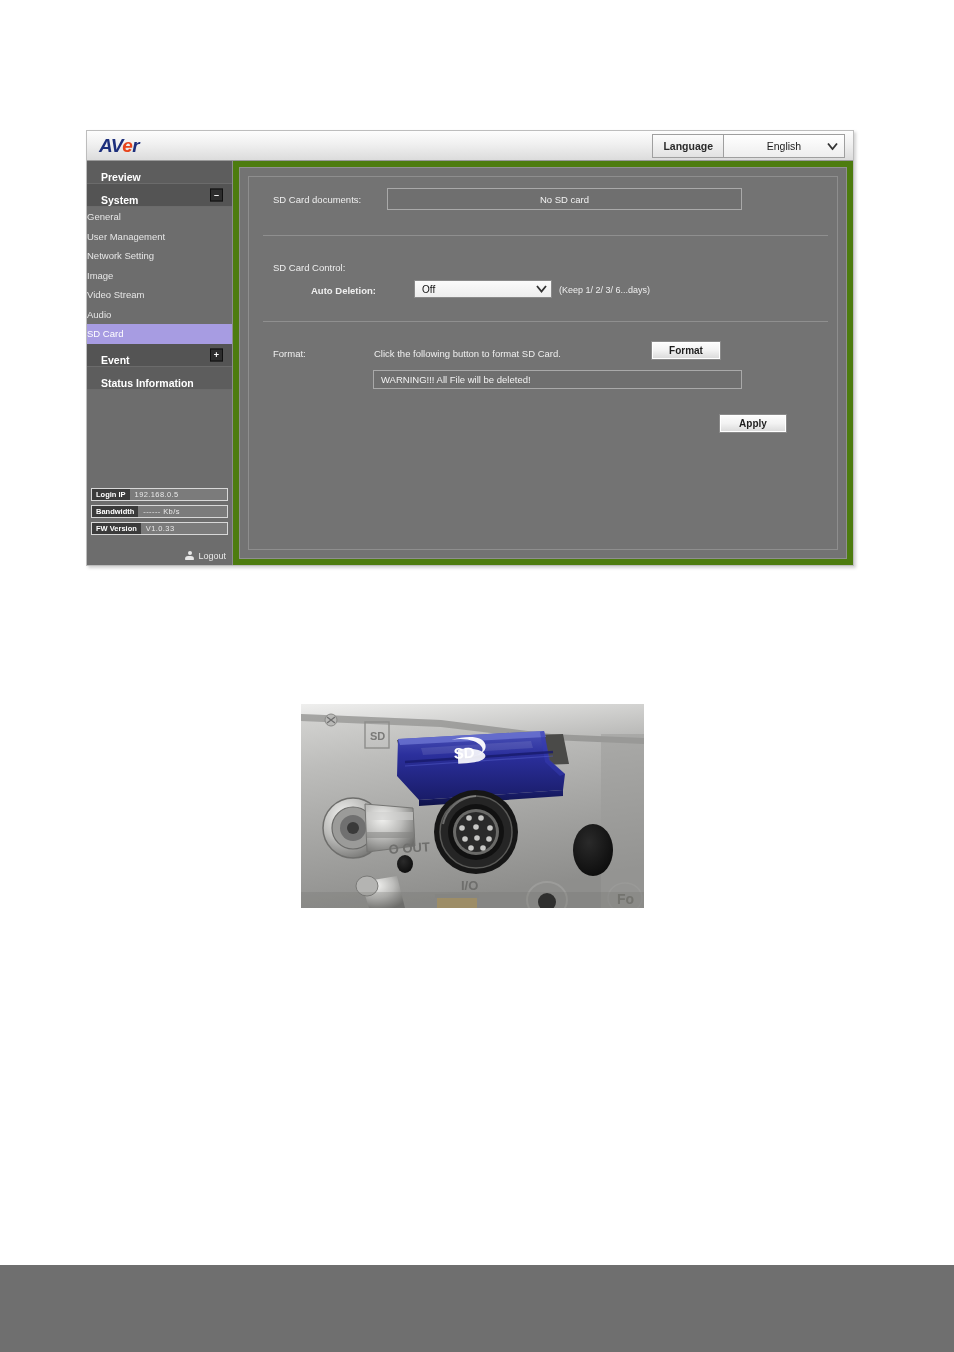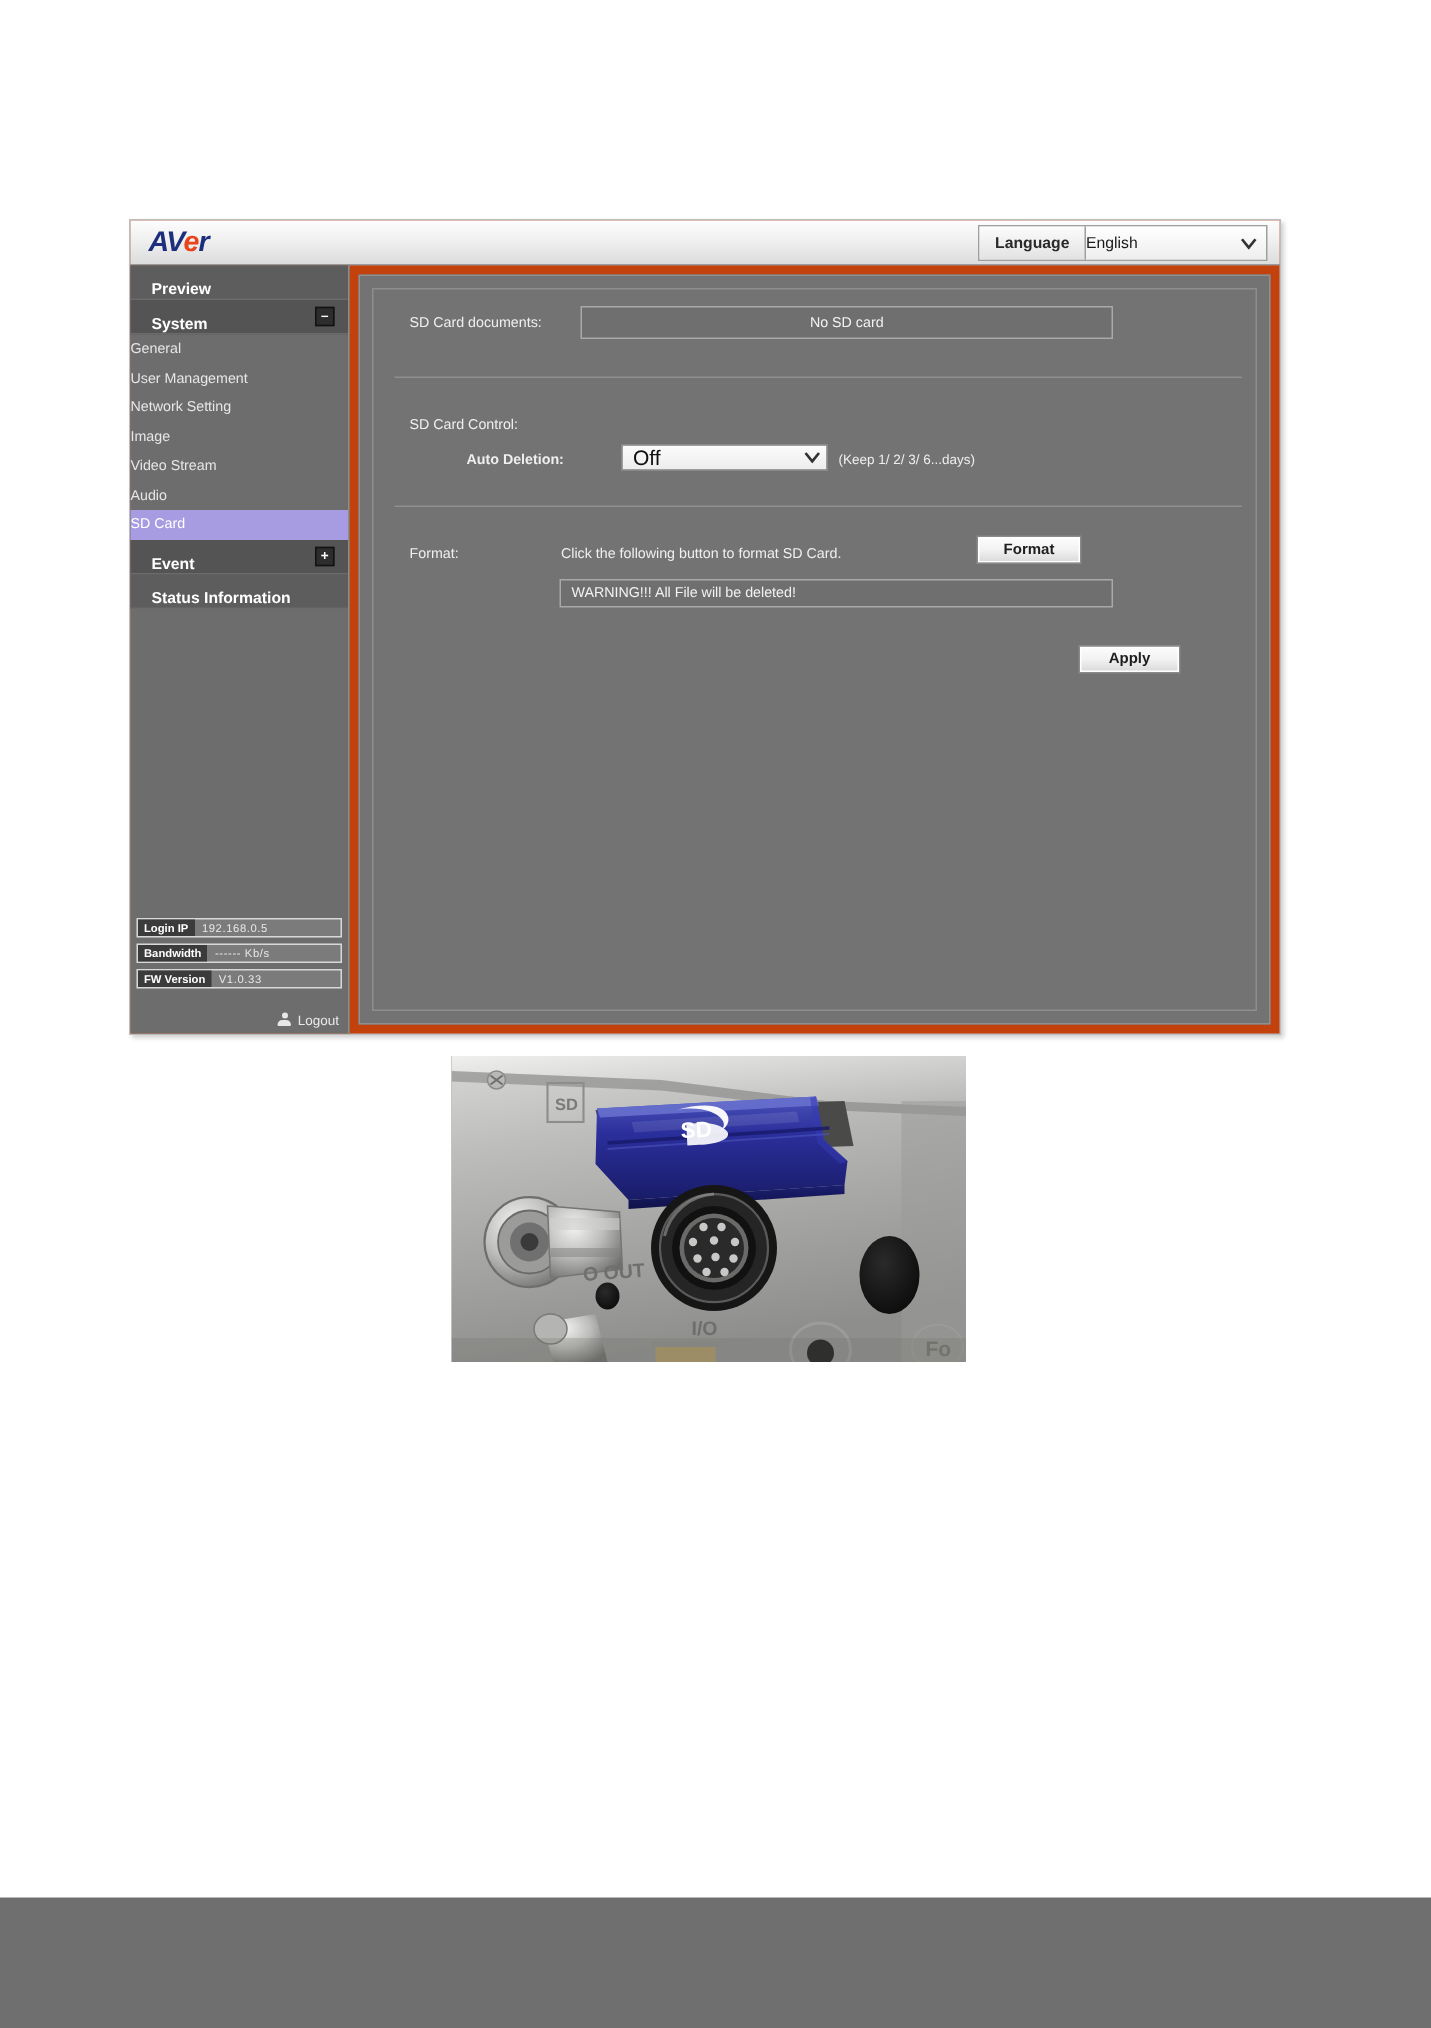--- a/index.html
+++ b/index.html
@@ -16,24 +16,24 @@
     position: relative;
     width: 954px;
     height: 1352px;
     background: #ffffff;
   }
 
   
   .webui {
     position: absolute;
     left: 86px;
-    top: 146px;
+    top: 130px;
     width: 768px;
-    height: 544px;
-    background: #c2410c;
+    height: 436px;
+    background: #4d7c0f;
     border: 1px solid #bdbdbd;
     box-shadow: 2px 2px 3px rgba(0,0,0,0.18);
     box-sizing: border-box;
   }
 
   
   .ui-header {
     position: absolute;
     left: 0; top: 0;
     width: 100%;
@@ -76,21 +76,21 @@
     font-weight: bold;
     color: #2a2a2a;
     background: linear-gradient(to bottom,#fcfcfc,#e2e2e2);
     border-right: 1px solid #9f9f9f;
   }
   .lang-select {
     position: relative;
     width: 120px;
     display: flex;
     align-items: center;
-    justify-content: flex-start;
+    justify-content: center;
     background: linear-gradient(to bottom,#ffffff,#eeeeee);
     font-size: 10.5px;
     color: #1a1a1a;
   }
   .lang-arrow {
     position: absolute;
     right: 4px;
     top: 50%;
     transform: translateY(-50%);
     width: 15px; height: 15px;
@@ -280,21 +280,21 @@
   }
 
   .select-box {
     position: absolute;
     background: linear-gradient(to bottom,#fbfbfb,#ededed);
     border: 1px solid #898989;
     box-sizing: border-box;
     display: flex;
     align-items: center;
     padding-left: 7px;
-    font-size: 14px;
+    font-size: 10px;
     color: #111;
     cursor: pointer;
   }
   .select-arrow {
     position: absolute;
     right: 3px;
     top: 50%;
     transform: translateY(-50%);
     width: 14px; height: 14px;
     display: flex; align-items: center; justify-content: center;

